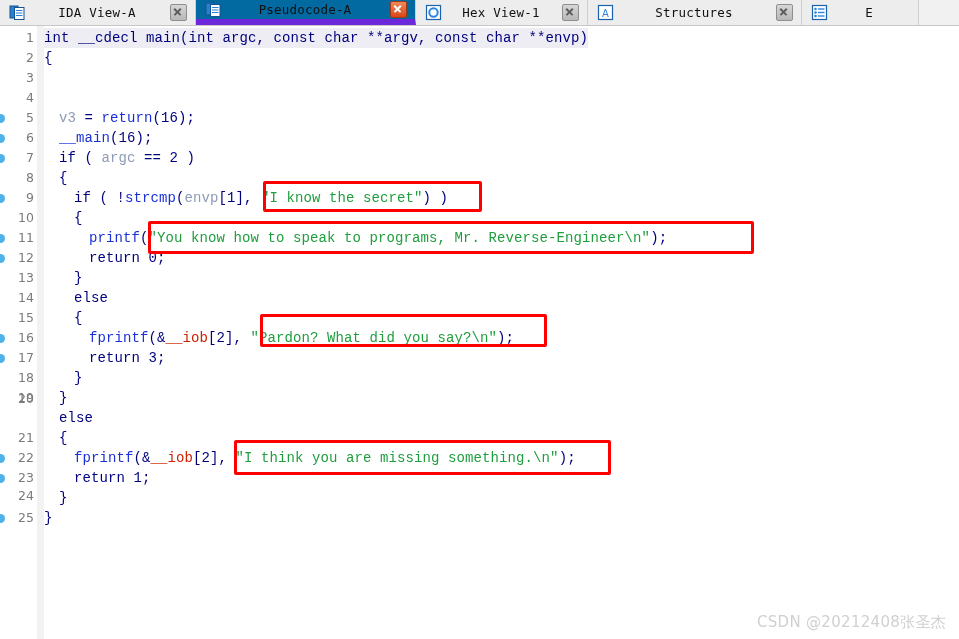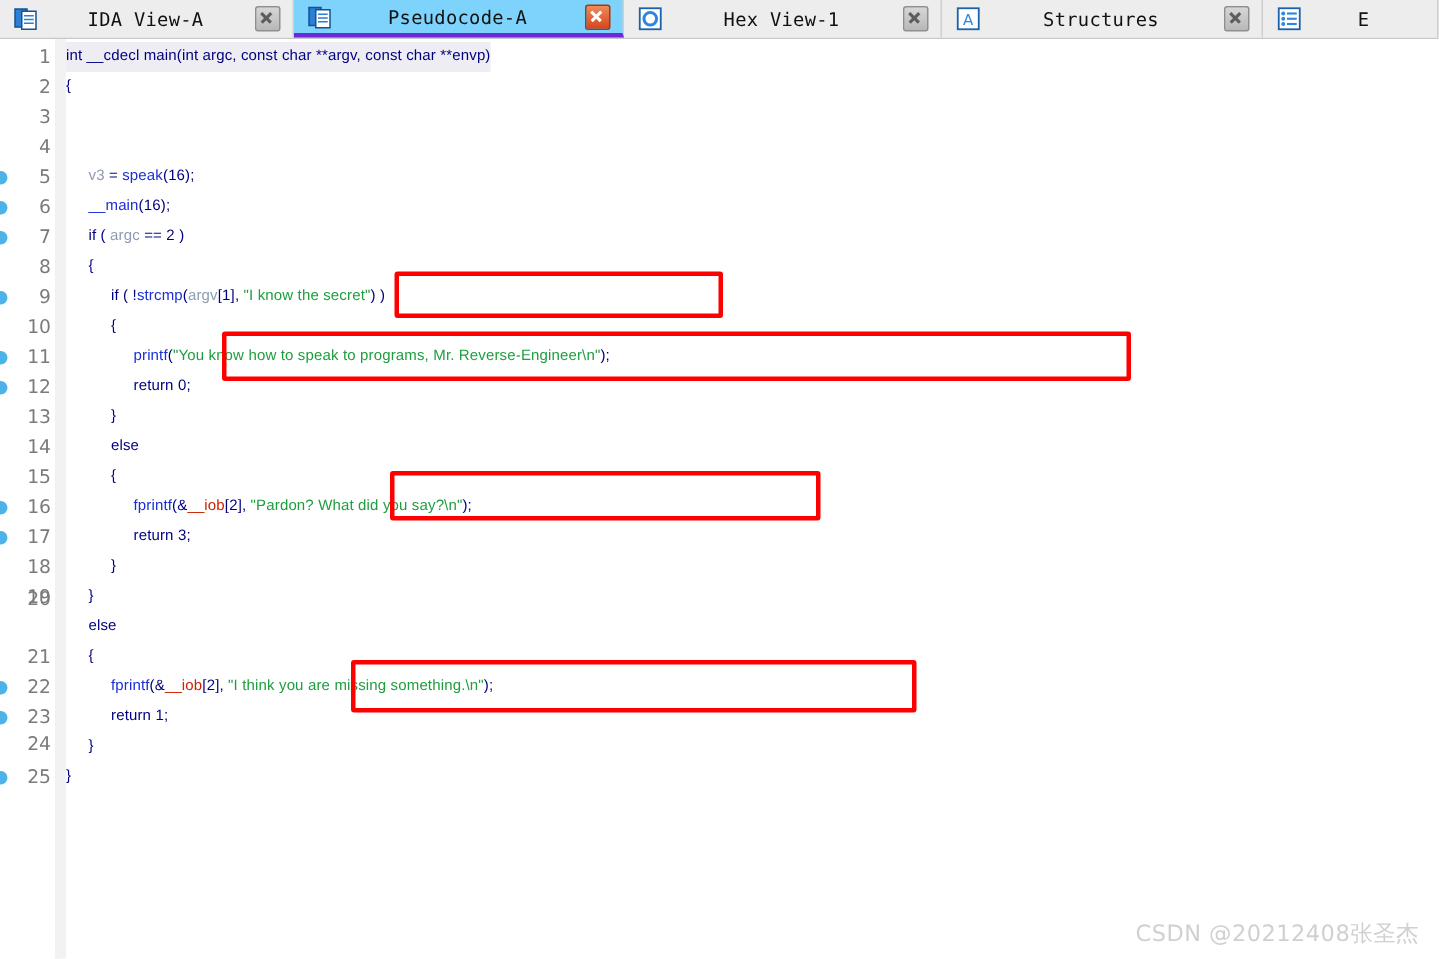--- a/index.html
+++ b/index.html
@@ -32,22 +32,22 @@
     align-items: center;
     height: 100%;
     box-sizing: border-box;
     background: #ededed;
     border-right: 1px solid #cfcfcf;
     padding: 0 8px 0 9px;
     position: relative;
     gap: 0px;
   }
   .tab.active {
-    background: #7dd3fc;
-    border-bottom: 3px solid #6d28d9;
+    background: #0369a1;
+    border-bottom: 6px solid #6d28d9;
     z-index: 3;
   }
   .tab .tablabel {
     flex: 1;
     text-align: center;
     font-family: "DejaVu Sans Mono", monospace;
     font-size: 12.5px;
     color: #111111;
     letter-spacing: 0.2px;
     white-space: nowrap;
@@ -141,22 +141,22 @@
     width: 915px;
     height: 613px;
     overflow: hidden;
   }
   .cline {
     position: absolute;
     left: 0;
     height: 20px;
     line-height: 20px;
     white-space: pre;
-    font-family: Liberation Sans, sans-serif;
-    font-size: 10px;
+    font-family: Liberation Mono, monospace;
+    font-size: 14px;
     letter-spacing: 0.1px;
   }
   .cline.hl { background: #ededf3; }
   .t-plain  { color: #00007f; }
   .t-var    { color: #8d9bb5; }
   .t-fn     { color: #1a2fd6; }
   .t-str    { color: #1f9e3e; }
   .t-com    { color: #9a9a9a; }
   .t-comm   { color: #6a1fd8; }
   .t-red    { color: #cc2200; }
@@ -203,21 +203,21 @@
       <svg viewBox="0 0 17 17" class="tabicon">
         <rect x="1" y="2" width="8" height="12" fill="#2b7fd4" stroke="#14538f" stroke-width="1"></rect>
         <rect x="5.5" y="3.5" width="9.5" height="12" fill="#ffffff" stroke="#14538f" stroke-width="1"></rect>
         <rect x="7" y="6" width="6.5" height="1" fill="#2b7fd4"></rect>
         <rect x="7" y="8.5" width="6.5" height="1" fill="#2b7fd4"></rect>
         <rect x="7" y="11" width="6.5" height="1" fill="#2b7fd4"></rect>
       </svg>
       <span class="tablabel">Pseudocode-A</span>
       <span class="tabclose red"></span>
     </div>
-    <div class="tab" style="width: 212px;">
+    <div class="tab" style="width: 172px;">
       <svg viewBox="0 0 17 17" class="tabicon">
         <rect x="1.5" y="1.5" width="14" height="14" fill="#ffffff" stroke="#1b62ad" stroke-width="1.2"></rect>
         <circle cx="8.5" cy="8.5" r="4.2" fill="none" stroke="#2a86e0" stroke-width="2"></circle>
       </svg>
       <span class="tablabel">Hex View-1</span>
       <span class="tabclose grey"></span>
     </div>
     <div class="tab" style="width: 214px;">
       <svg viewBox="0 0 17 17" class="tabicon">
         <rect x="1.5" y="1.5" width="14" height="14" fill="#ffffff" stroke="#1b62ad" stroke-width="1.2"></rect>
@@ -327,25 +327,25 @@
       <div class="gutterline" style="top: 482px;">
         <span class="bullet"></span>
         <span class="lnum">25</span>
       </div>
     </div>
   <div class="sidebar-strip"></div>
   <div class="code" id="codearea">
       <div class="cline hl" style="top: 2px; padding-left: 0px;"><span class="t-plain">int __cdecl main(int argc, const char **argv, const char **envp)</span></div>
       <div class="cline" style="top: 22px; padding-left: 0px;"><span class="t-punct">{</span></div>
       <div class="cline" style="top: 62px; padding-left: 0px;"><span class="t-plain"></span></div>
-      <div class="cline" style="top: 82px; padding-left: 15px;"><span class="t-var">v3</span><span class="t-plain"> = </span><span class="t-fn">speak</span><span class="t-plain">(16);</span></div>
+      <div class="cline" style="top: 82px; padding-left: 15px;"><span class="t-var">v3</span><span class="t-plain"> = </span><span class="t-fn">return</span><span class="t-plain">(16);</span></div>
       <div class="cline" style="top: 102px; padding-left: 15px;"><span class="t-fn">__main</span><span class="t-plain">(16);</span></div>
       <div class="cline" style="top: 122px; padding-left: 15px;"><span class="t-plain">if ( </span><span class="t-var">argc</span><span class="t-plain"> == 2 )</span></div>
       <div class="cline" style="top: 142px; padding-left: 15px;"><span class="t-punct">{</span></div>
-      <div class="cline" style="top: 162px; padding-left: 30px;"><span class="t-plain">if ( !</span><span class="t-fn">strcmp</span><span class="t-plain">(</span><span class="t-var">argv</span><span class="t-plain">[1], </span><span class="t-str">"I know the secret"</span><span class="t-plain">) )</span></div>
+      <div class="cline" style="top: 162px; padding-left: 30px;"><span class="t-plain">if ( !</span><span class="t-fn">strcmp</span><span class="t-plain">(</span><span class="t-var">envp</span><span class="t-plain">[1], </span><span class="t-str">"I know the secret"</span><span class="t-plain">) )</span></div>
       <div class="cline" style="top: 182px; padding-left: 30px;"><span class="t-punct">{</span></div>
       <div class="cline" style="top: 202px; padding-left: 45px;"><span class="t-fn">printf</span><span class="t-plain">(</span><span class="t-str">"You know how to speak to programs, Mr. Reverse-Engineer\n"</span><span class="t-plain">);</span></div>
       <div class="cline" style="top: 222px; padding-left: 45px;"><span class="t-plain">return 0;</span></div>
       <div class="cline" style="top: 242px; padding-left: 30px;"><span class="t-punct">}</span></div>
       <div class="cline" style="top: 262px; padding-left: 30px;"><span class="t-plain">else</span></div>
       <div class="cline" style="top: 282px; padding-left: 30px;"><span class="t-punct">{</span></div>
       <div class="cline" style="top: 302px; padding-left: 45px;"><span class="t-fn">fprintf</span><span class="t-plain">(&amp;</span><span class="t-red">__iob</span><span class="t-plain">[2], </span><span class="t-str">"Pardon? What did you say?\n"</span><span class="t-plain">);</span></div>
       <div class="cline" style="top: 322px; padding-left: 45px;"><span class="t-plain">return 3;</span></div>
       <div class="cline" style="top: 342px; padding-left: 30px;"><span class="t-punct">}</span></div>
       <div class="cline" style="top: 362px; padding-left: 15px;"><span class="t-punct">}</span></div>

